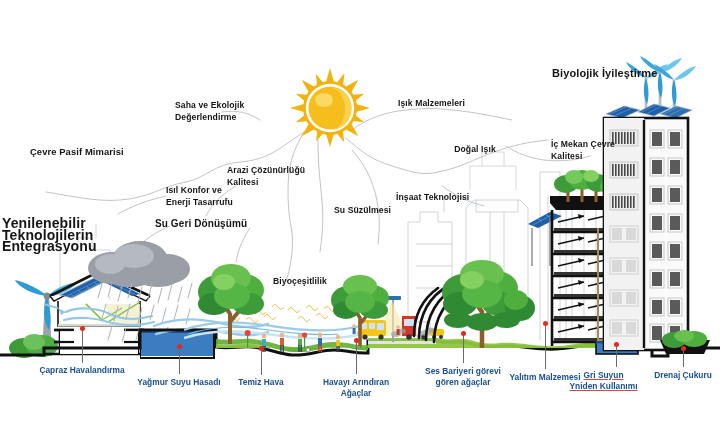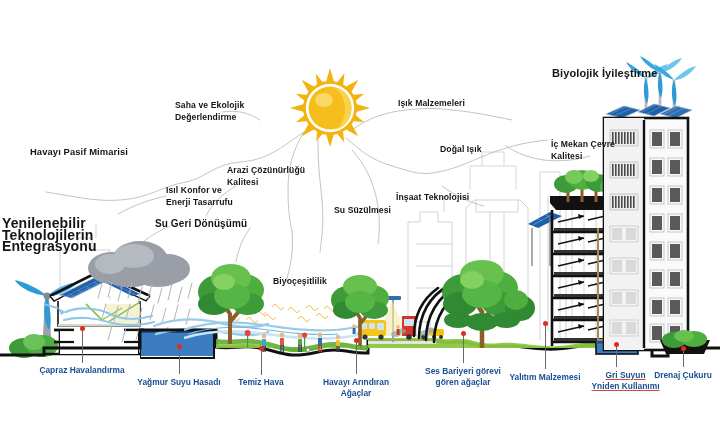--- a/index.html
+++ b/index.html
@@ -702,46 +702,46 @@
       <div class="pindot" style="left: 461px; top: 331px; background: rgb(224, 43, 32);"></div>
       <div class="pinline" style="left: 545px; top: 323px; height: 46px;"></div>
       <div class="pindot" style="left: 543px; top: 321px; background: rgb(224, 43, 32);"></div>
       <div class="pinline" style="left: 616px; top: 344px; height: 23px;"></div>
       <div class="pindot" style="left: 614px; top: 342px; background: rgb(224, 43, 32);"></div>
       <div class="pinline" style="left: 683px; top: 348px; height: 19px;"></div>
       <div class="pindot" style="left: 681px; top: 346px; background: rgb(224, 43, 32);"></div>
     </div>
 
   <div id="top-labels">
-      <div class="lbl" style="left: 30px; top: 146px; width: 130px; font-size: 9.4px;">Havayı Pasif Mimarisi</div>
+      <div class="lbl" style="left: 30px; top: 146px; width: 130px; font-size: 9.4px;">Çevre Pasif Mimarisi</div>
       <div class="lbl" style="left: 2px; top: 218px; width: 150px; font-size: 14px;">Yenilenebilir
 Teknolojilerin Entegrasyonu</div>
       <div class="lbl" style="left: 138px; top: 185px; width: 110px; font-size: 8.6px; margin-left: 28px;">Isıl Konfor ve
 Enerji Tasarrufu</div>
       <div class="lbl" style="left: 155px; top: 218px; width: 110px; font-size: 10px;">Su Geri Dönüşümü</div>
       <div class="lbl" style="left: 175px; top: 100px; width: 110px; font-size: 8.6px;">Saha ve Ekolojik
 Değerlendirme</div>
       <div class="lbl" style="left: 227px; top: 165px; width: 110px; font-size: 8.6px;">Arazi Çözünürlüğü
 Kalitesi</div>
       <div class="lbl" style="left: 322px; top: 205px; width: 90px; font-size: 8.6px; margin-left: 12px;">Su Süzülmesi</div>
       <div class="lbl" style="left: 398px; top: 98px; width: 100px; font-size: 8.6px;">Işık Malzemeleri</div>
-      <div class="lbl" style="left: 440px; top: 144px; width: 70px; font-size: 8.6px;">Doğal Işık</div>
+      <div class="lbl" style="left: 440px; top: 144px; width: 70px; font-size: 8.6px; text-align: center;">Doğal Işık</div>
       <div class="lbl" style="left: 396px; top: 192px; width: 100px; font-size: 8.6px;">İnşaat Teknolojisi</div>
       <div class="lbl" style="left: 532px; top: 68px; width: 120px; font-size: 11px; margin-left: 20px;">Biyolojik İyileştirme</div>
       <div class="lbl" style="left: 528px; top: 139px; width: 100px; font-size: 8.6px; margin-left: 23px;">İç Mekan Çevre
 Kalitesi</div>
       <div class="lbl" style="left: 273px; top: 276px; width: 80px; font-size: 8.6px;">Biyoçeşitlilik</div>
     </div>
   <div id="bottom-labels">
       <div class="blbl" style="left: 17px; top: 365px; width: 130px; color: rgb(26, 79, 145);">Çapraz Havalandırma</div>
       <div class="blbl" style="left: 119px; top: 377px; width: 120px; color: rgb(26, 79, 145);">Yağmur Suyu Hasadı</div>
       <div class="blbl" style="left: 221px; top: 377px; width: 80px; color: rgb(26, 79, 145);">Temiz Hava</div>
       <div class="blbl" style="left: 306px; top: 377px; width: 100px; color: rgb(26, 79, 145);">Havayı Arındıran
 Ağaçlar</div>
       <div class="blbl" style="left: 408px; top: 366px; width: 110px; color: rgb(26, 79, 145);">Ses Bariyeri görevi
 gören ağaçlar</div>
       <div class="blbl" style="left: 495px; top: 372px; width: 100px; color: rgb(26, 79, 145);">Yalıtım Malzemesi</div>
-      <div class="blbl u" style="left: 578px; top: 370px; width: 95px; color: rgb(26, 79, 145);">Gri Suyun
+      <div class="blbl u" style="left: 556px; top: 370px; width: 95px; color: rgb(26, 79, 145);">Gri Suyun
 Yniden Kullanımı</div>
       <div class="blbl" style="left: 643px; top: 370px; width: 80px; color: rgb(26, 79, 145);">Drenaj Çukuru</div>
     </div>
 
 </div>
 
 </body></html>

